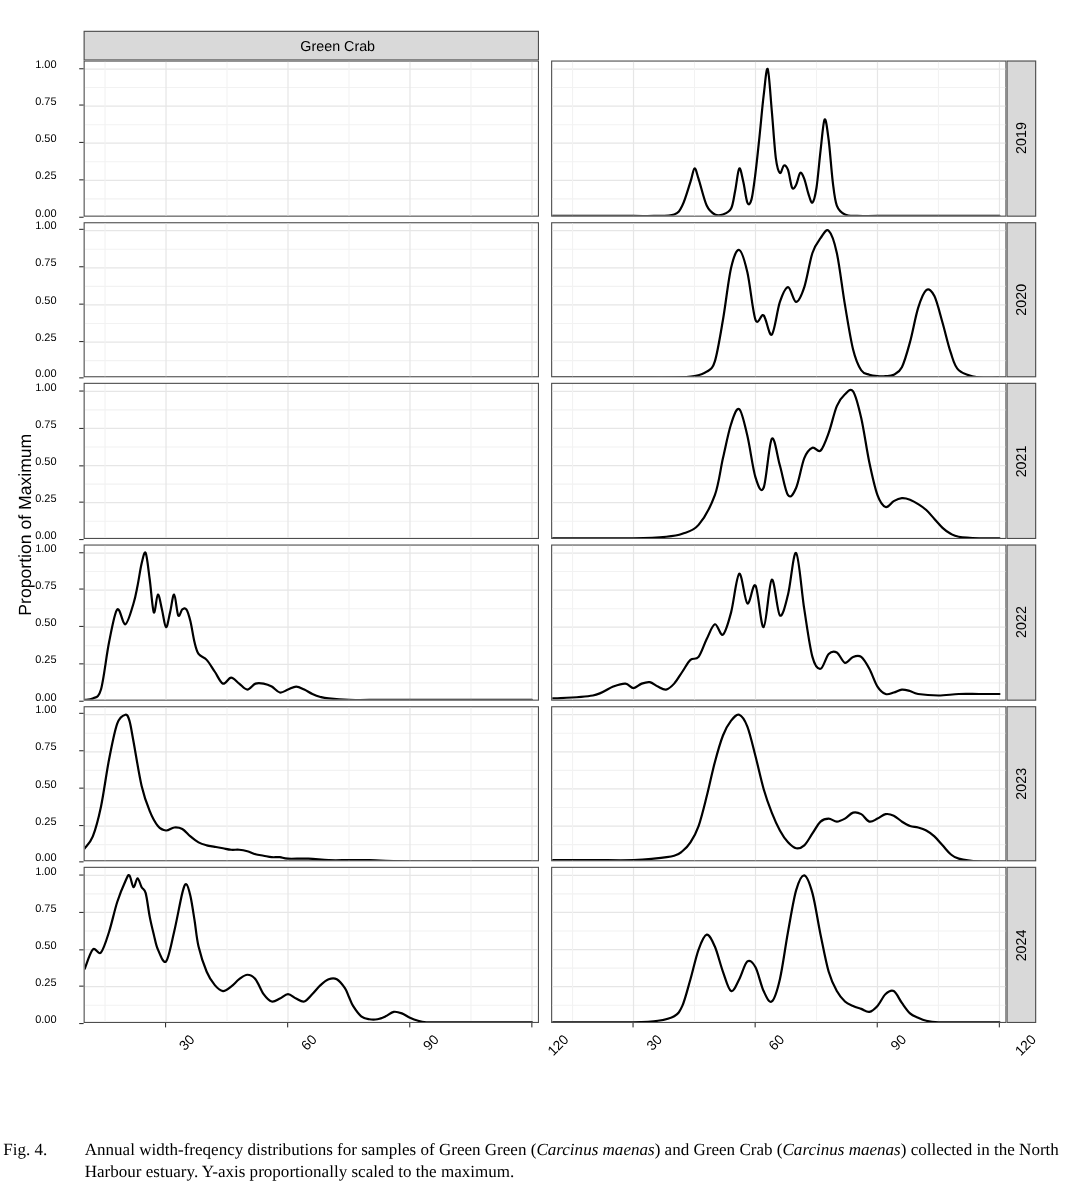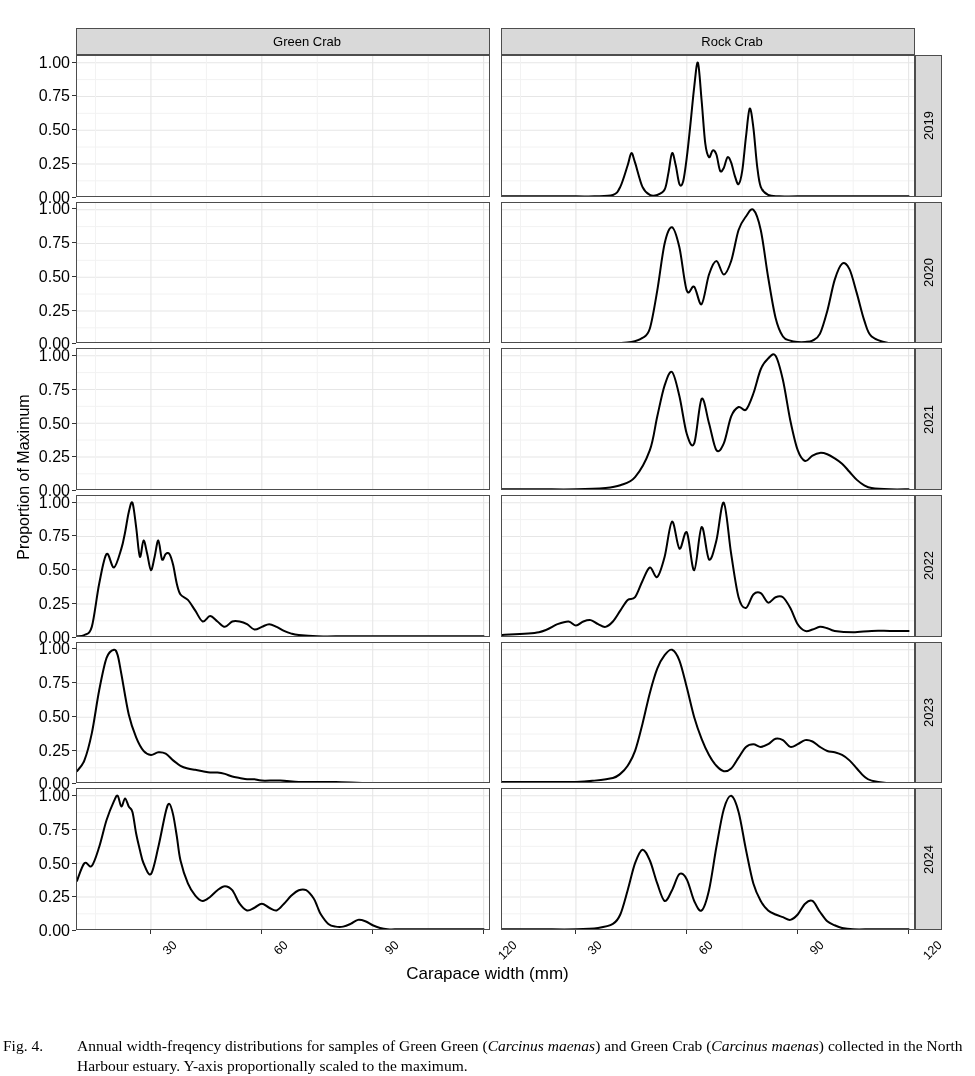--- a/index.html
+++ b/index.html
@@ -87,22 +87,22 @@
     background: #ffffff;
     border: 1px solid #4d4d4d;
     box-sizing: border-box;
     overflow: hidden;
   }
   .panel svg {
     display: block;
   }
   .ytick {
     position: absolute;
-    font-size: 16px;
-    text-align: right;
+    font-size: 10px;
+    text-align: left;
     white-space: nowrap;
   }
   .xtick {
     position: absolute;
     font-size: 12.5px;
     white-space: nowrap;
     transform: rotate(-45deg);
     transform-origin: right top;
   }
   .tickmark-y {
@@ -141,25 +141,23 @@
   .caption-text i { }
 </style>
 </head>
 <body>
 
 <div class="figure-wrap">
 
   <div class="plot-root">
 
     <div class="ylabel">Proportion of Maximum</div>
-    <div class="xlabel">Carapace width (mm)</div>
 
     <div class="grid-holder" id="grid-holder">
         <div class="col-strip" style="left: 0px; width: 414px;">Green Crab</div>
-        <div class="col-strip" style="left: 425px; width: 414px;">Rock Crab</div>
         <div class="row-strip" style="left: 839px; top: 27px; height: 141.667px;">
           <span>2019</span>
         </div>
         <div class="row-strip" style="left: 839px; top: 173.667px; height: 141.667px;">
           <span>2020</span>
         </div>
         <div class="row-strip" style="left: 839px; top: 320.333px; height: 141.667px;">
           <span>2021</span>
         </div>
         <div class="row-strip" style="left: 839px; top: 467px; height: 141.667px;">

